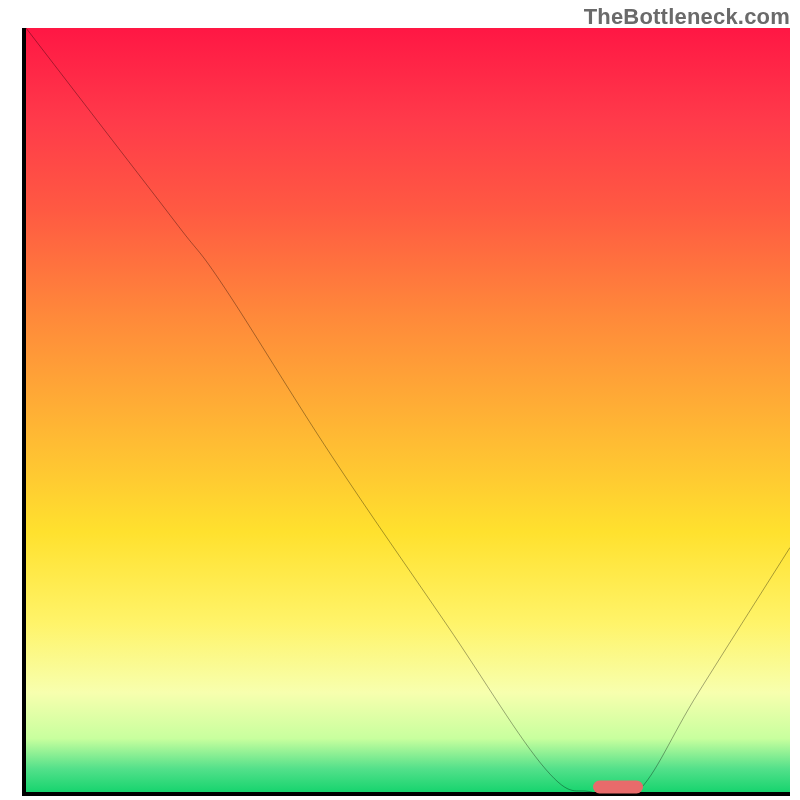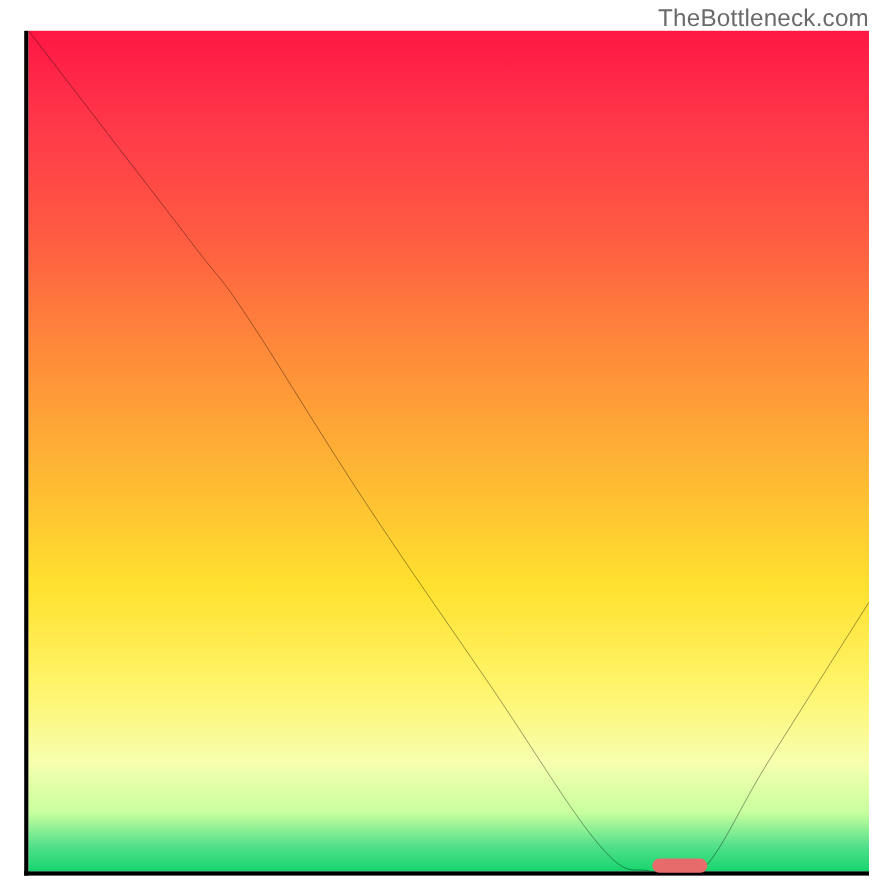--- a/index.html
+++ b/index.html
@@ -15,21 +15,21 @@
     position: relative;
     width: 800px;
     height: 800px;
   }
   .watermark {
     position: absolute;
     top: 4px;
     right: 10px;
     color: #6a6a6a;
     font-size: 22px;
-    font-weight: 400;
+    font-weight: 700;
     letter-spacing: 0.2px;
     user-select: none;
   }
   .plot-area {
     position: absolute;
     left: 22px;
     top: 28px;
     width: 768px;
     height: 768px;
     border-left: 4px solid #000;

